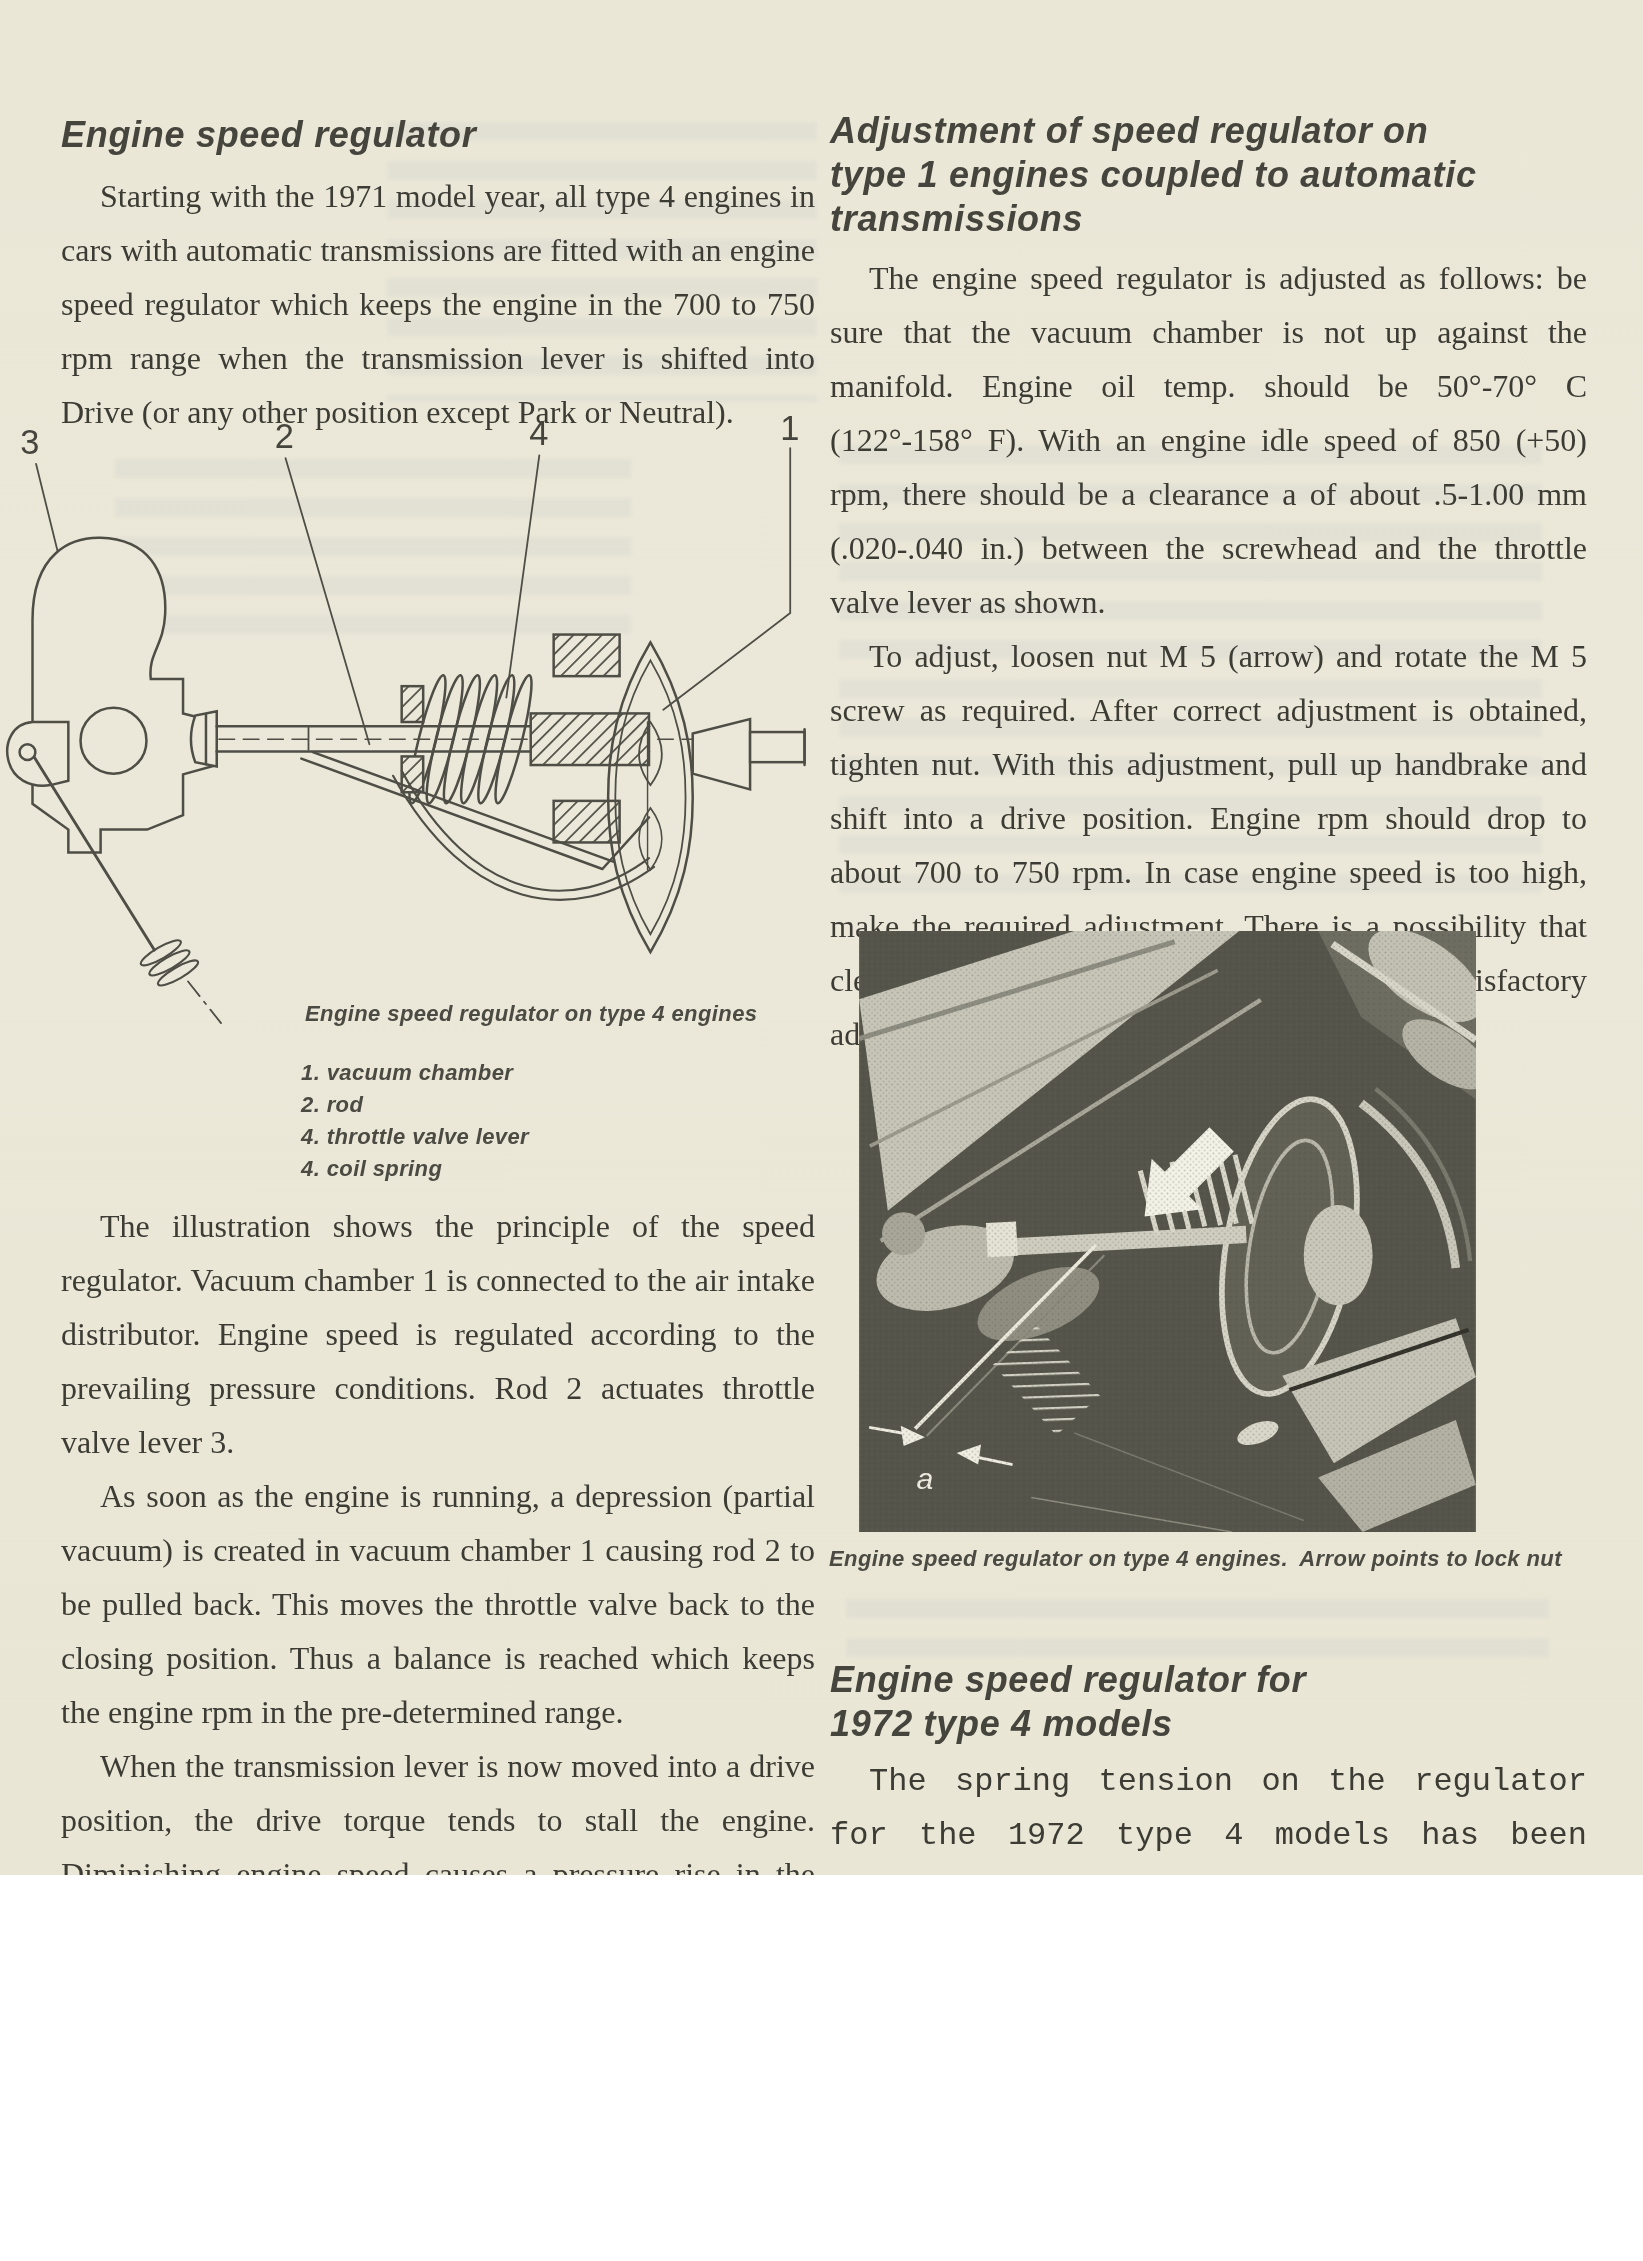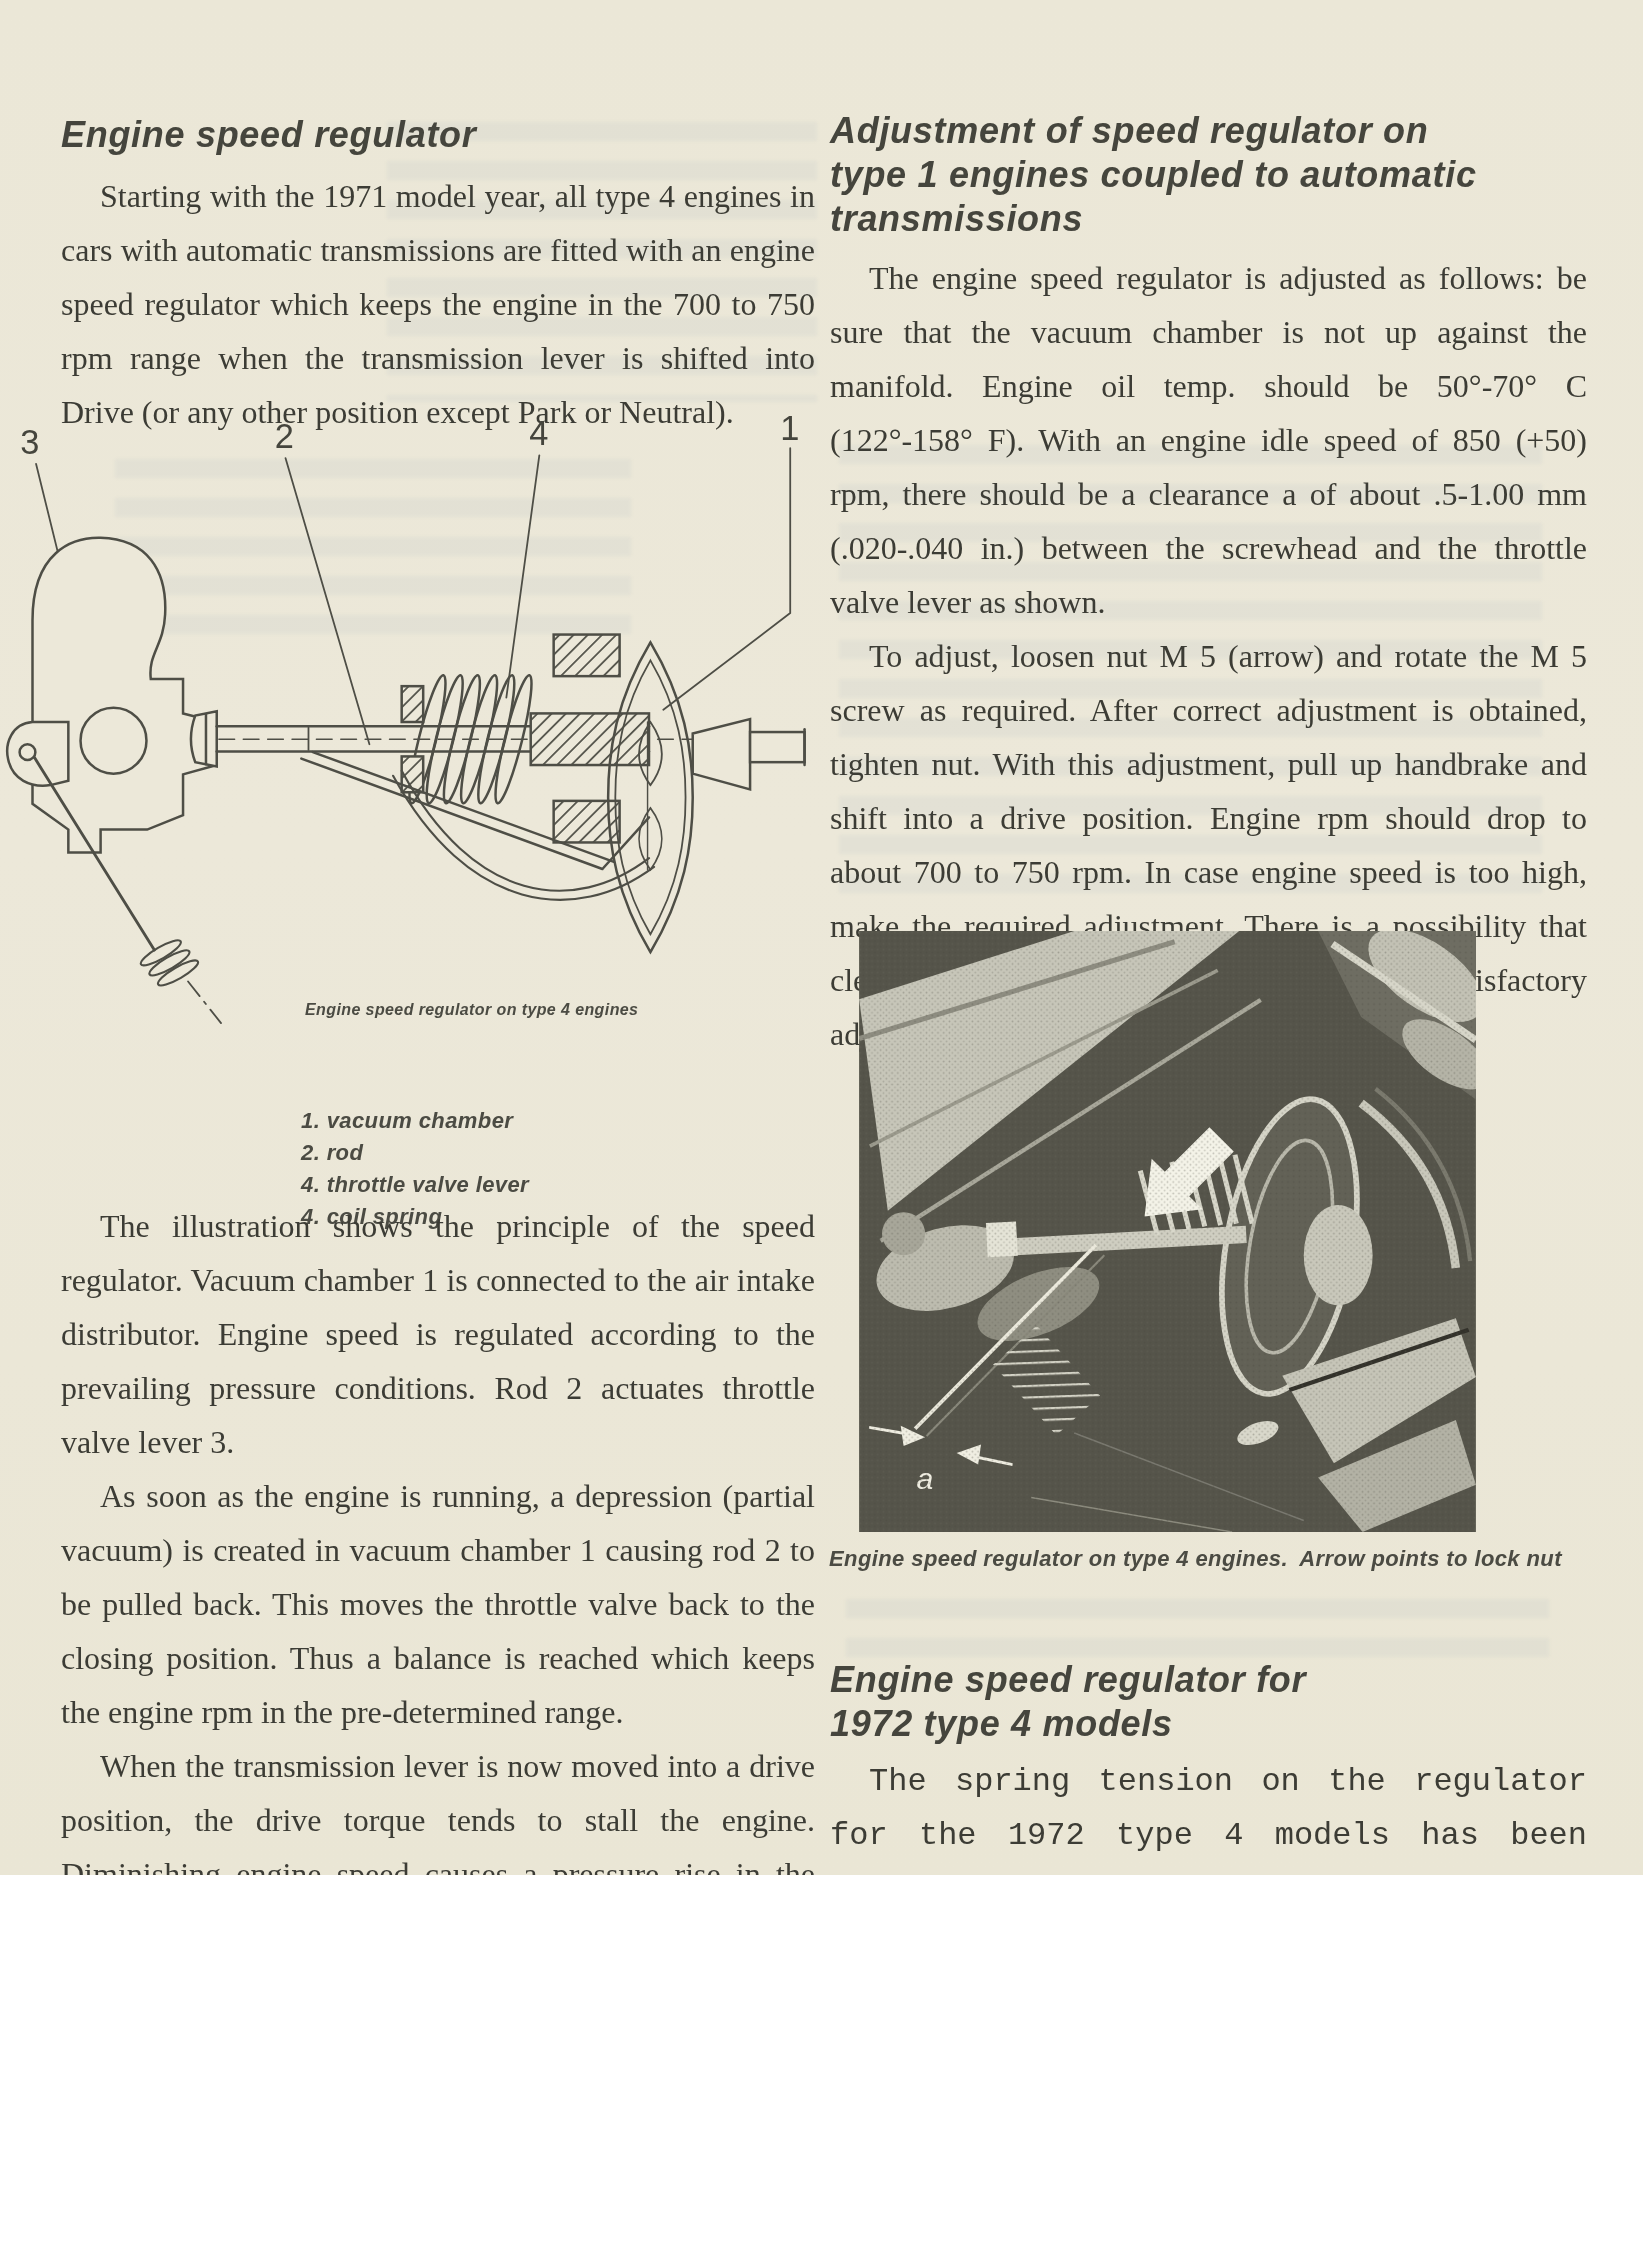--- a/index.html
+++ b/index.html
@@ -21,26 +21,26 @@
   }
   .bodytext{
     font-size:32px;line-height:54px;
     text-align:justify;
     color:#3c3c35;
   }
   .bodytext p{margin:0;text-indent:39px;}
   .figcap{
     font-family:"Liberation Sans","DejaVu Sans",sans-serif;
     font-weight:700;font-style:italic;
-    font-size:16px;color:#4b4b43;letter-spacing:0.4px;
+    font-size:22px;color:#4b4b43;letter-spacing:0.4px;
   }
   .legend{
     font-family:"Liberation Sans","DejaVu Sans",sans-serif;
     font-weight:700;font-style:italic;
-    font-size:22px;line-height:32px;color:#4b4b43;letter-spacing:0.4px;margin-top:48px;
+    font-size:22px;line-height:32px;color:#4b4b43;letter-spacing:0.4px;
   }
   .legend span{display:block;}
   .pagenum{
     font-family:"Liberation Sans","DejaVu Sans",sans-serif;
     font-weight:700;font-size:30px;color:#3b3b34;
   }
   .ghost{
     background:repeating-linear-gradient(180deg,rgba(112,140,168,0.07) 0 18.6px,rgba(112,140,168,0) 18.6px 39px);
     filter:blur(1.4px);
     pointer-events:none;

